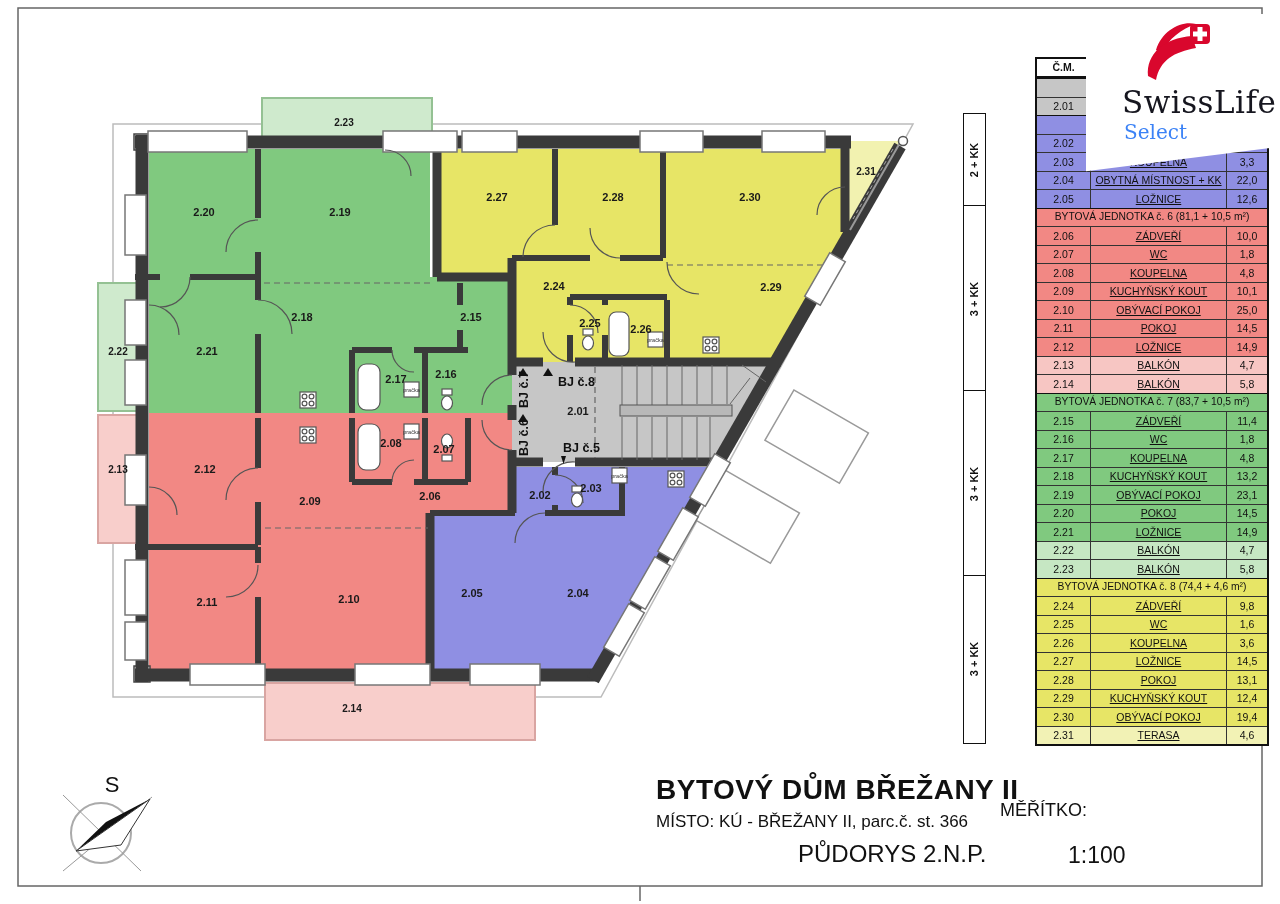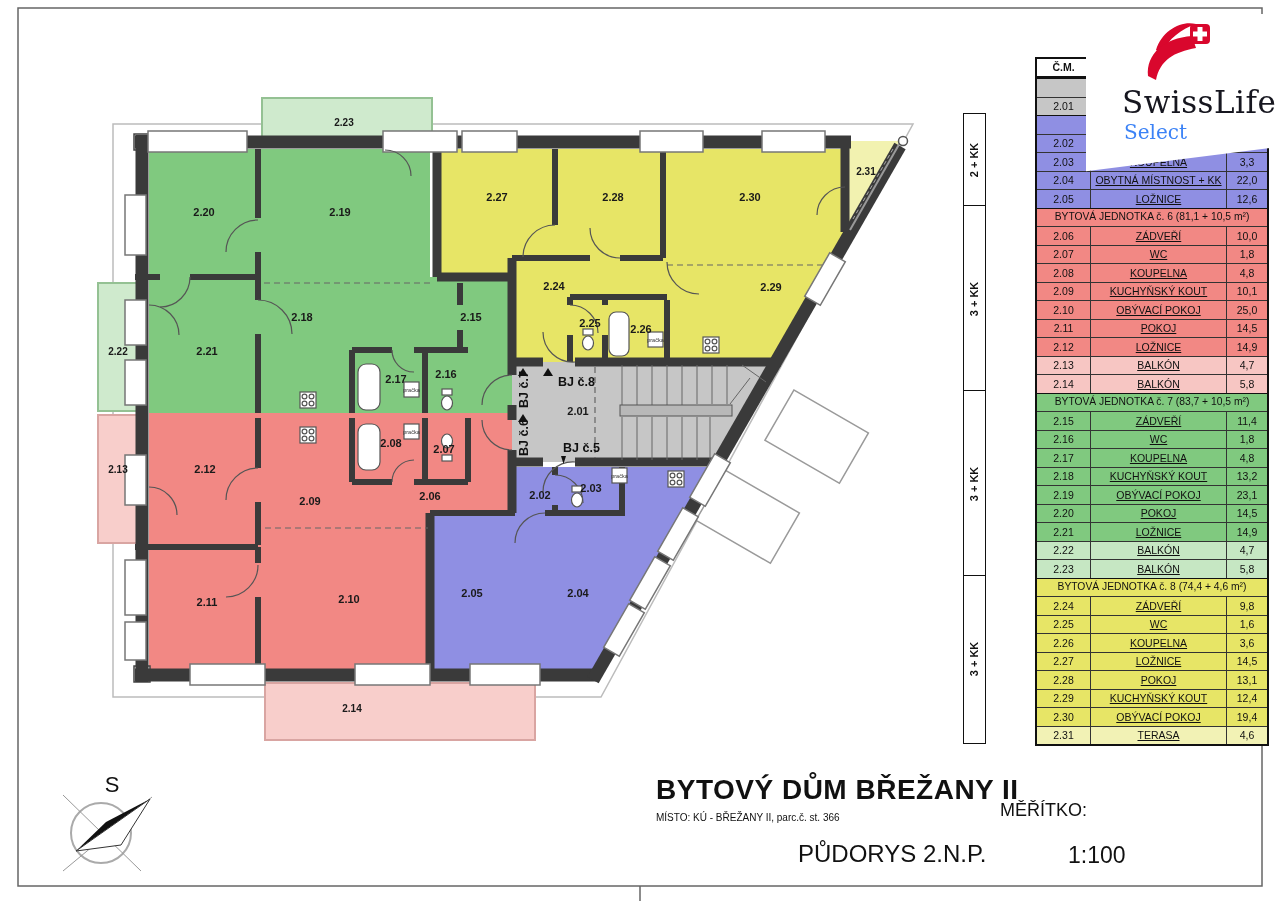--- a/index.html
+++ b/index.html
@@ -37,21 +37,21 @@
   #logo{position:absolute;left:1086px;top:14px;width:194px;height:162px;background:#fff;
         clip-path:polygon(0 0,100% 0,100% 82%,0 97%);}
   #logo .brand{position:absolute;left:36px;top:70px;font-family:"DejaVu Serif",serif;
                font-size:31px;color:#16161f;letter-spacing:0.5px;}
   #logo .sub{position:absolute;left:38px;top:106px;font-family:"DejaVu Serif",serif;
              font-size:20px;color:#3b82f6;}
 
   
   .titleblock{position:absolute;text-align:left;}
   #title{left:656px;top:774px;width:624px;font-size:28px;font-weight:bold;letter-spacing:0.5px;}
-  #subtitle{left:656px;top:812px;width:624px;font-size:10px;}
+  #subtitle{left:656px;top:812px;width:624px;font-size:17px;}
   #drawname{position:absolute;left:798px;top:840px;font-size:24px;}
   #scalelbl{position:absolute;left:1000px;top:800px;font-size:18px;}
   #scaleval{position:absolute;left:1068px;top:842px;font-size:23px;}
 </style>
 </head>
 <body>
 
 <div id="page">
 
 <svg width="1280" height="904" viewBox="0 0 1280 904" style="position:absolute;left:0;top:0;">

